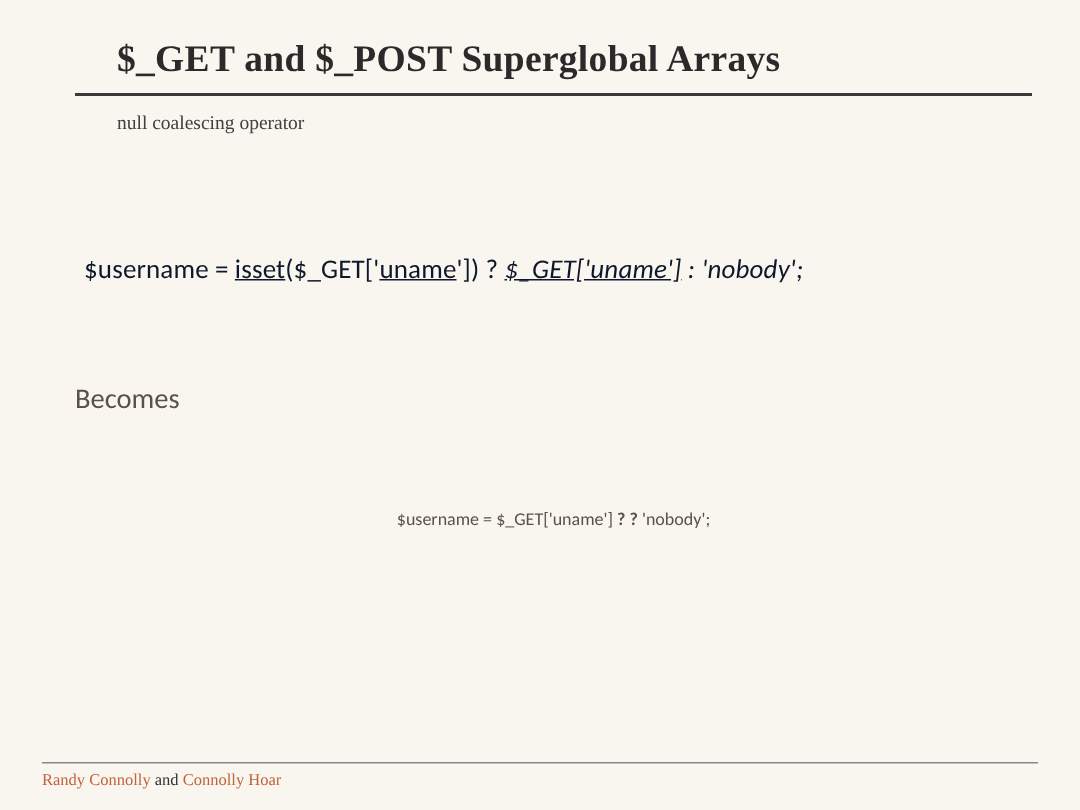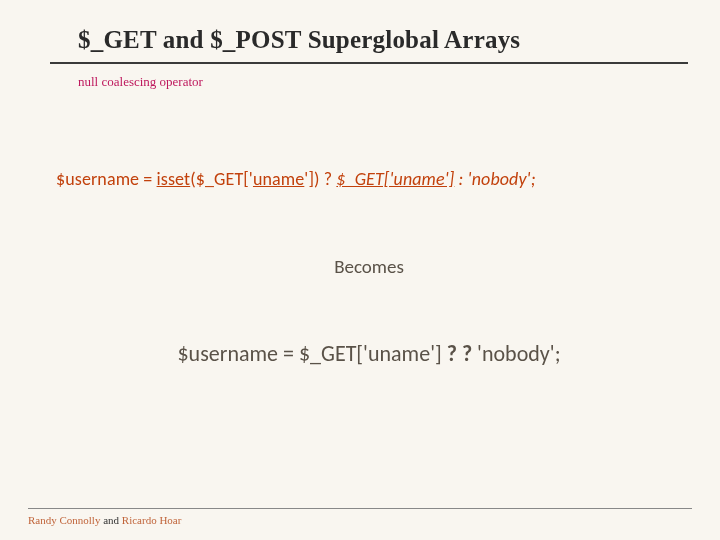--- a/index.html
+++ b/index.html
@@ -27,53 +27,53 @@
     }
     .title-underline {
       border: none;
       border-top: 2px solid #3a3a3a;
       margin-top: 8px;
       margin-left: 0;
       width: 100%;
     }
     .subtitle {
       font-size: 13px;
-      color: #be185d;
+      color: #404040;
       margin-top: 10px;
       margin-left: 28px;
       font-family: Georgia, serif;
     }
     .code-line-1 {
       font-family: Calibri, 'Segoe UI', Arial, sans-serif;
       font-size: 18px;
-      color: #c2410c;
+      color: #0f172a;
       margin-top: 78px;
       margin-left: 6px;
       letter-spacing: 0.1px;
     }
     .code-line-1 .isset {
       text-decoration: underline;
     }
     .code-line-1 .ital {
       text-decoration: underline;
       font-style: italic;
     }
     .code-line-1 .ital2 {
       font-style: italic;
     }
     .becomes {
       font-family: Calibri, 'Segoe UI', Arial, sans-serif;
       font-size: 19px;
       color: #5a5248;
-      text-align: center;
+      text-align: left;
       margin-top: 65px;
     }
     .code-line-2 {
       font-family: Calibri, 'Segoe UI', Arial, sans-serif;
-      font-size: 22px;
+      font-size: 12px;
       color: #5a5248;
       text-align: center;
       margin-top: 62px;
     }
     .code-line-2 .op {
       font-weight: bold;
     }
     .footer {
       position: absolute;
       bottom: 14px;
@@ -118,18 +118,18 @@
   <div class="becomes">Becomes</div>
 
   <div class="code-line-2">
     <span>$username = $_GET['</span><span>uname</span><span>'] </span><span class="op">? ?</span><span> 'nobody';</span>
   </div>
 
   <div class="footer">
     <hr class="footer-rule">
     <div class="footer-row">
       <div class="footer-left">
-        <span class="author">Randy Connolly</span><span> and </span><span class="author">Ricardo Hoar</span>
+        <span class="author">Randy Connolly</span><span> and </span><span class="author">Connolly Hoar</span>
       </div>
     </div>
   </div>
 
 </div>
 
 </body></html>

